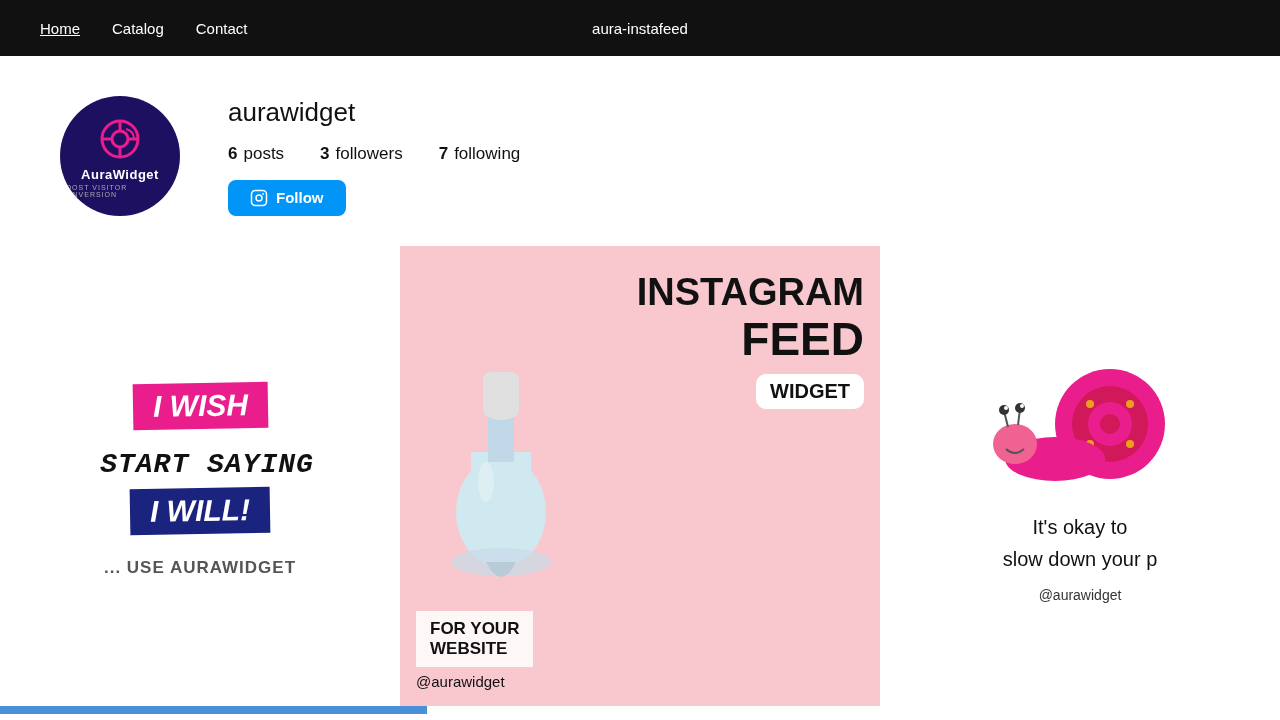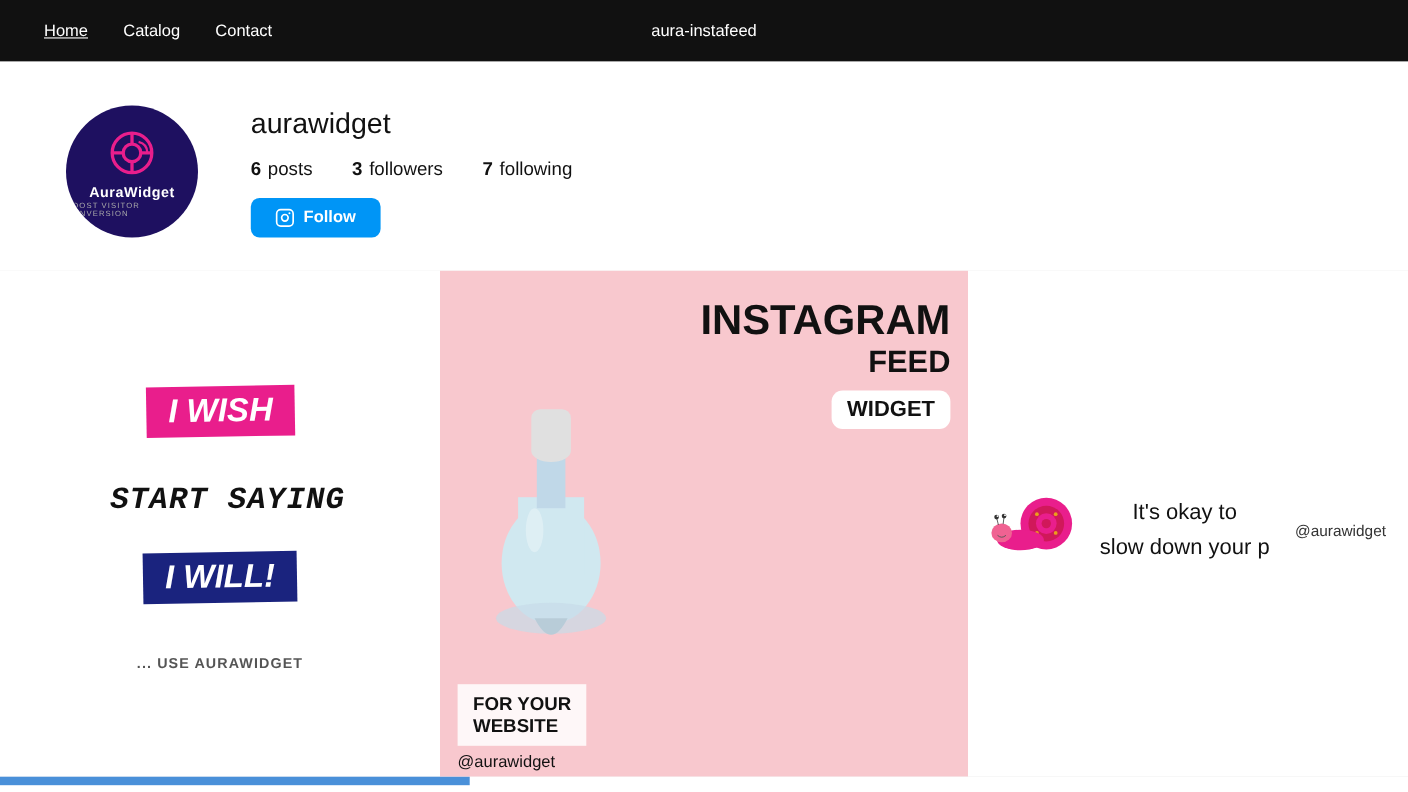--- a/index.html
+++ b/index.html
@@ -139,21 +139,20 @@
       overflow: hidden;
       position: relative;
     }
 
     
     .post-card {
       width: 100%;
       height: 460px;
       overflow: hidden;
       position: relative;
-      gap: 23px;
     }
 
     
     .post-left {
       background: #fff;
       display: flex;
       flex-direction: column;
       align-items: center;
       justify-content: center;
       padding: 20px;
@@ -197,41 +196,41 @@
       font-size: 30px;
       font-weight: 900;
       font-style: italic;
       padding: 6px 20px;
       margin: 8px 0;
       font-family: 'Arial Black', sans-serif;
       text-transform: uppercase;
       transform: rotate(-1deg);
     }
     .use-aura {
-      font-size: 13px;
+      font-size: 17px;
       font-weight: 700;
       color: #555;
       margin-top: 16px;
       letter-spacing: 1px;
       text-transform: uppercase;
     }
 
     
     .post-center {
       background: #f8c0c8;
       display: flex;
       flex-direction: column;
       position: relative;
     }
 
     
     .post-right {
       background: #fff;
       display: flex;
-      flex-direction: row;
+      flex-direction: column;
       align-items: center;
       justify-content: center;
       padding: 20px;
       text-align: center;
       overflow: hidden;
     }
   </style>
 </head>
 <body>
 
@@ -322,21 +321,21 @@
 
             <ellipse cx="85" cy="280" rx="50" ry="14" fill="#c8dce8" opacity="0.7"></ellipse>
             <path d="M 70 280 Q 85 310 100 280" fill="#b8ccd8"></path>
 
             <ellipse cx="70" cy="200" rx="8" ry="20" fill="white" opacity="0.3"></ellipse>
           </svg>
         </div>
 
         <div style="text-align:right; padding-top:10px;">
           <div style="font-size:38px; font-weight:900; color:#111; line-height:1.1; font-family:'Arial Black',sans-serif;">INSTAGRAM</div>
-          <div style="font-size:28px; font-weight:900; color:#111; line-height:1.1; font-family:'Arial Black',sans-serif;">FEED</div>
+          <div style="font-size:46px; font-weight:900; color:#111; line-height:1.1; font-family:'Arial Black',sans-serif;">FEED</div>
           <div style="background:#fff; padding:6px 14px; font-size:20px; font-weight:700; color:#111; margin-top:10px; display:inline-block;border-radius:10px;">WIDGET</div>
         </div>
       </div>
 
       <div style="padding:12px 16px 16px 16px; background:#f8c8ce;">
         <div style="background:rgba(255,255,255,0.85); padding:8px 14px; font-size:17px; font-weight:700; color:#111; display:inline-block; white-space:pre;">FOR YOUR
 WEBSITE</div>
         <div style="font-size:15px; color:#111; margin-top:6px; font-weight:500;">@aurawidget</div>
       </div>
     </div>

